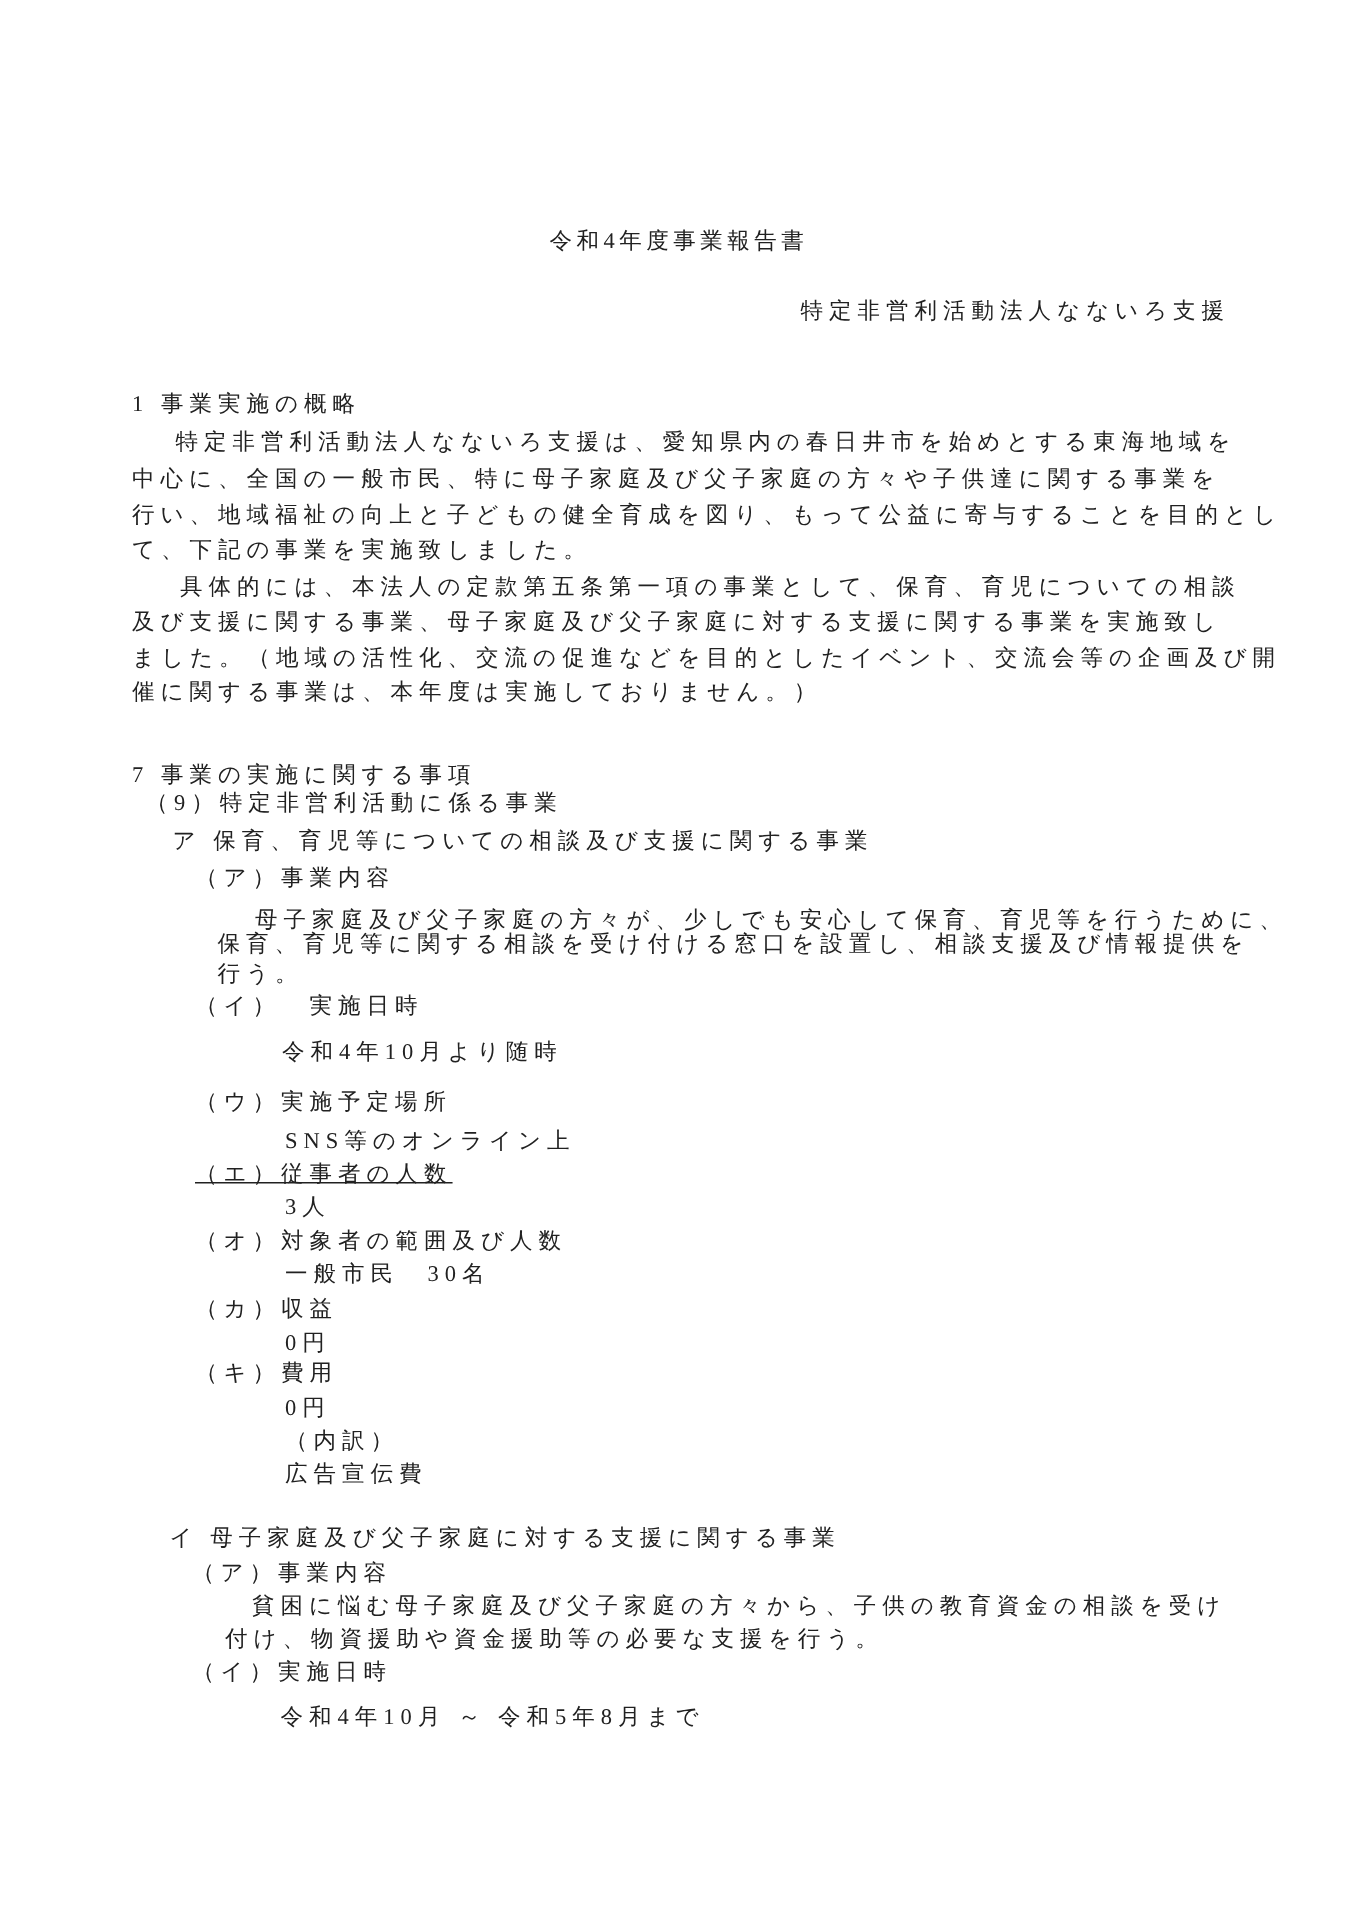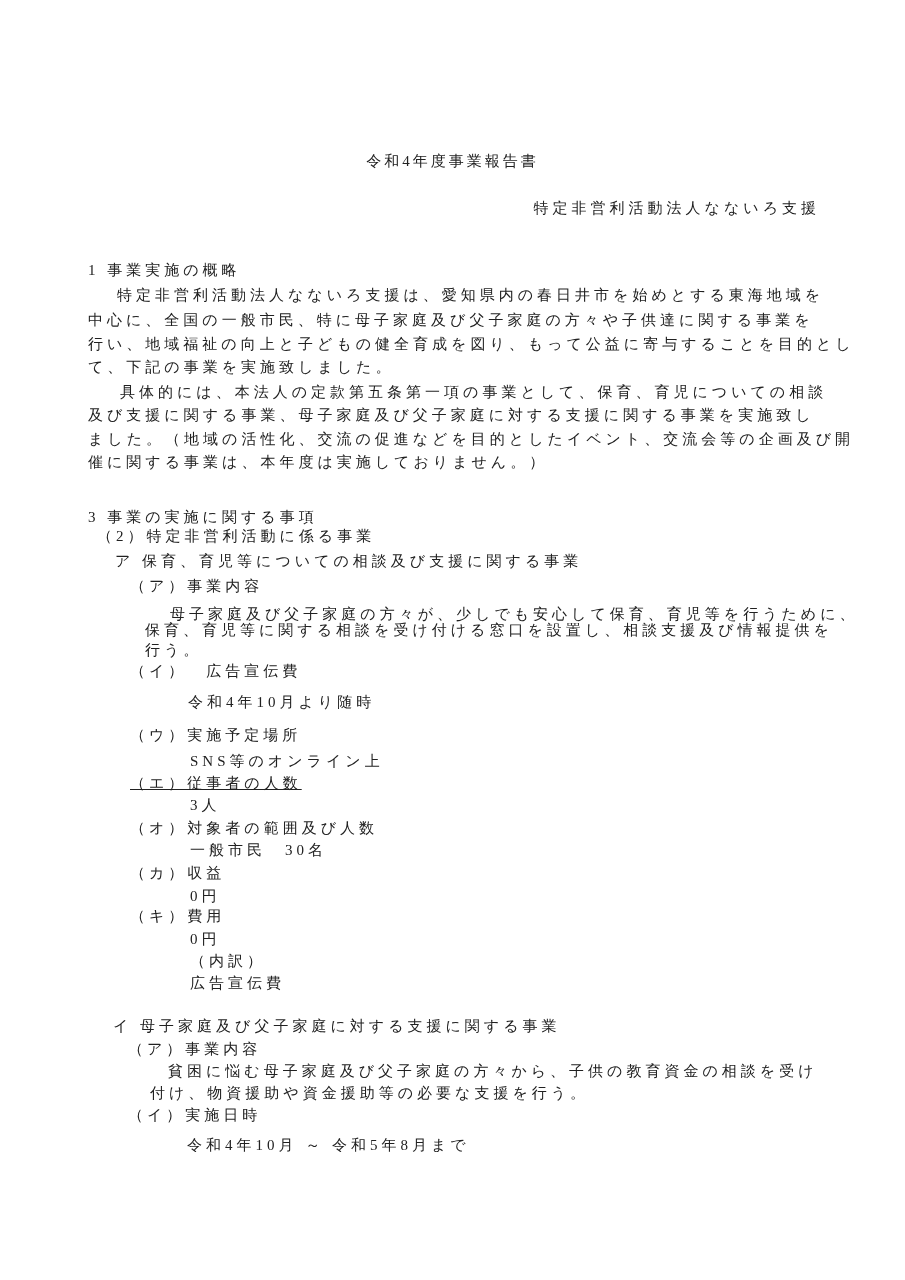--- a/index.html
+++ b/index.html
@@ -41,29 +41,29 @@
   <div class="ln" style="top:261px;left:88px;">1 事業実施の概略</div>
   <div class="ln" style="top:286px;left:117px;">特定非営利活動法人なないろ支援は、愛知県内の春日井市を始めとする東海地域を</div>
   <div class="ln" style="top:311px;left:88px;">中心に、全国の一般市民、特に母子家庭及び父子家庭の方々や子供達に関する事業を</div>
   <div class="ln" style="top:358px;left:88px;">て、下記の事業を実施致しました。</div>
   <div class="ln" style="top:335px;left:88px;">行い、地域福祉の向上と子どもの健全育成を図り、もって公益に寄与することを目的とし</div>
   <div class="ln" style="top:383px;left:120px;">具体的には、本法人の定款第五条第一項の事業として、保育、育児についての相談</div>
   <div class="ln" style="top:430px;left:88px;">ました。（地域の活性化、交流の促進などを目的としたイベント、交流会等の企画及び開</div>
   <div class="ln" style="top:406px;left:88px;">及び支援に関する事業、母子家庭及び父子家庭に対する支援に関する事業を実施致し</div>
   <div class="ln" style="top:453px;left:88px;text-align:right;">催に関する事業は、本年度は実施しておりません。）</div>
 
-  <div class="ln" style="top:508px;left:88px;">3 事業の実施に関する事項</div>
-  <div class="ln" style="top:527px;left:97px;">（2）特定非営利活動に係る事業</div>
+  <div class="ln" style="top:508px;left:88px;">7 事業の実施に関する事項</div>
+  <div class="ln" style="top:527px;left:97px;">（9）特定非営利活動に係る事業</div>
 
   <div class="ln" style="top:552px;left:115px;">ア 保育、育児等についての相談及び支援に関する事業</div>
   <div class="ln" style="top:577px;left:130px;">（ア）事業内容</div>
   <div class="ln" style="top:566px;left:170px;margin-top:39px;">母子家庭及び父子家庭の方々が、少しでも安心して保育、育児等を行うために、</div>
   <div class="ln" style="top:621px;left:145px;">保育、育児等に関する相談を受け付ける窓口を設置し、相談支援及び情報提供を</div>
   <div class="ln" style="top:641px;left:145px;">行う。</div>
-  <div class="ln" style="top:662px;left:130px;">（イ）　広告宣伝費</div>
+  <div class="ln" style="top:662px;left:130px;">（イ）　実施日時</div>
   <div class="ln" style="top:693px;left:188px;">令和4年10月より随時</div>
   <div class="ln" style="top:726px;left:130px;">（ウ）実施予定場所</div>
   <div class="ln" style="top:752px;left:190px;">SNS等のオンライン上</div>
   <div class="ln" style="top:774px;left:130px;text-decoration:underline;">（エ）従事者の人数</div>
   <div class="ln" style="top:796px;left:190px;">3人</div>
   <div class="ln" style="top:819px;left:130px;">（オ）対象者の範囲及び人数</div>
   <div class="ln" style="top:841px;left:190px;">一般市民　30名</div>
   <div class="ln" style="top:864px;left:130px;">（カ）収益</div>
   <div class="ln" style="top:887px;left:190px;">0円</div>
   <div class="ln" style="top:907px;left:130px;">（キ）費用</div>

